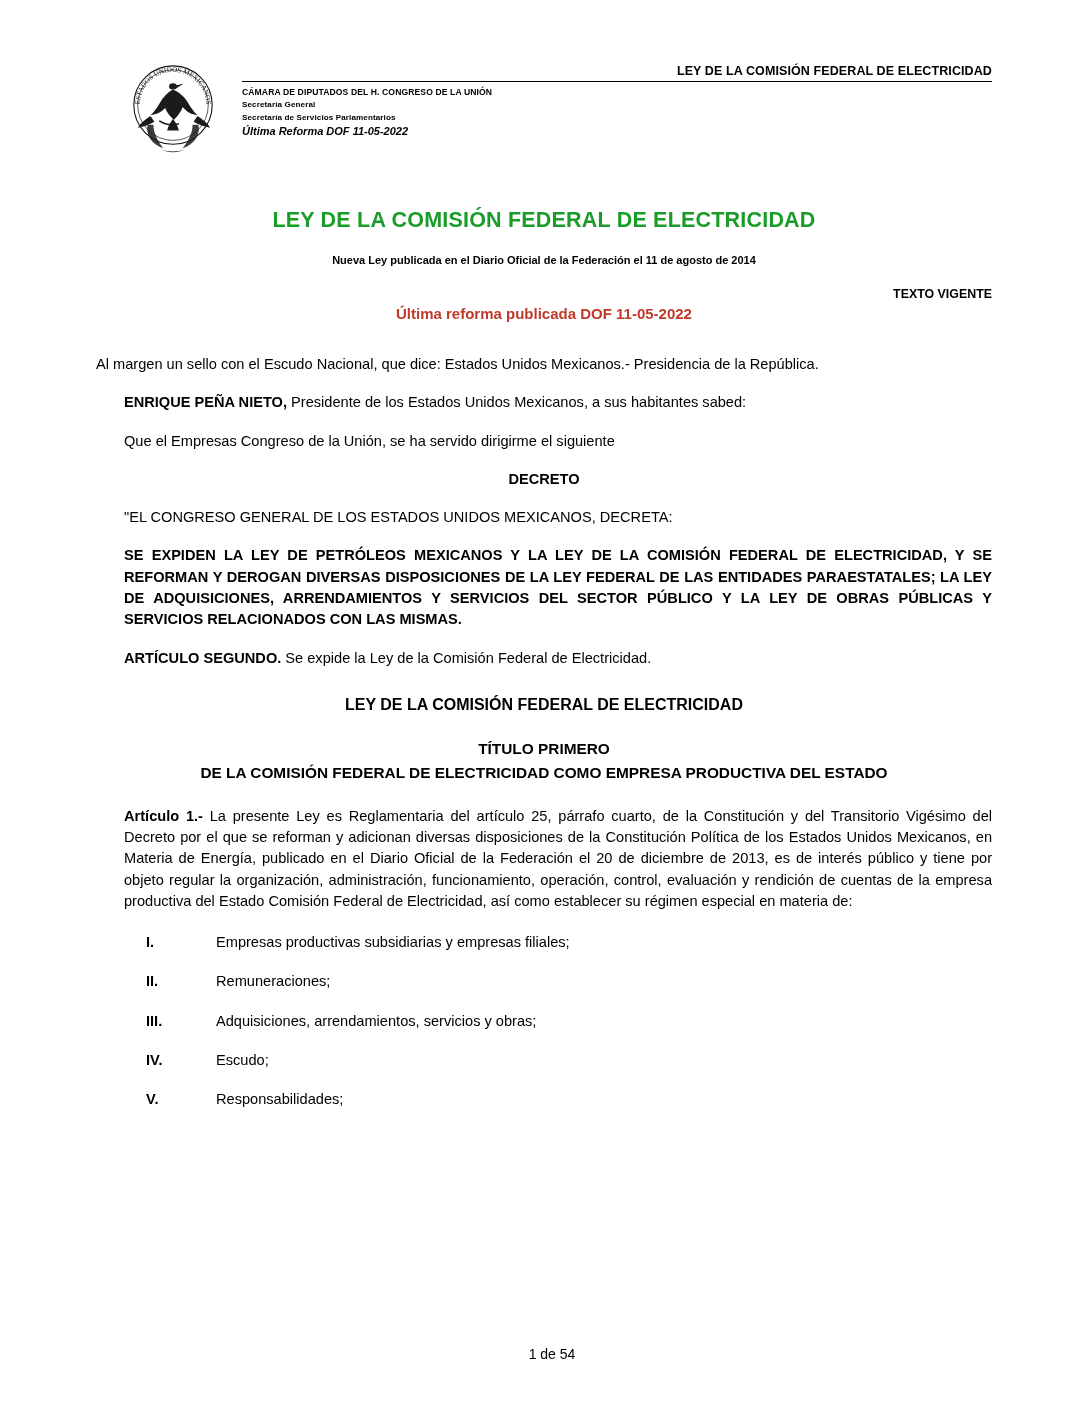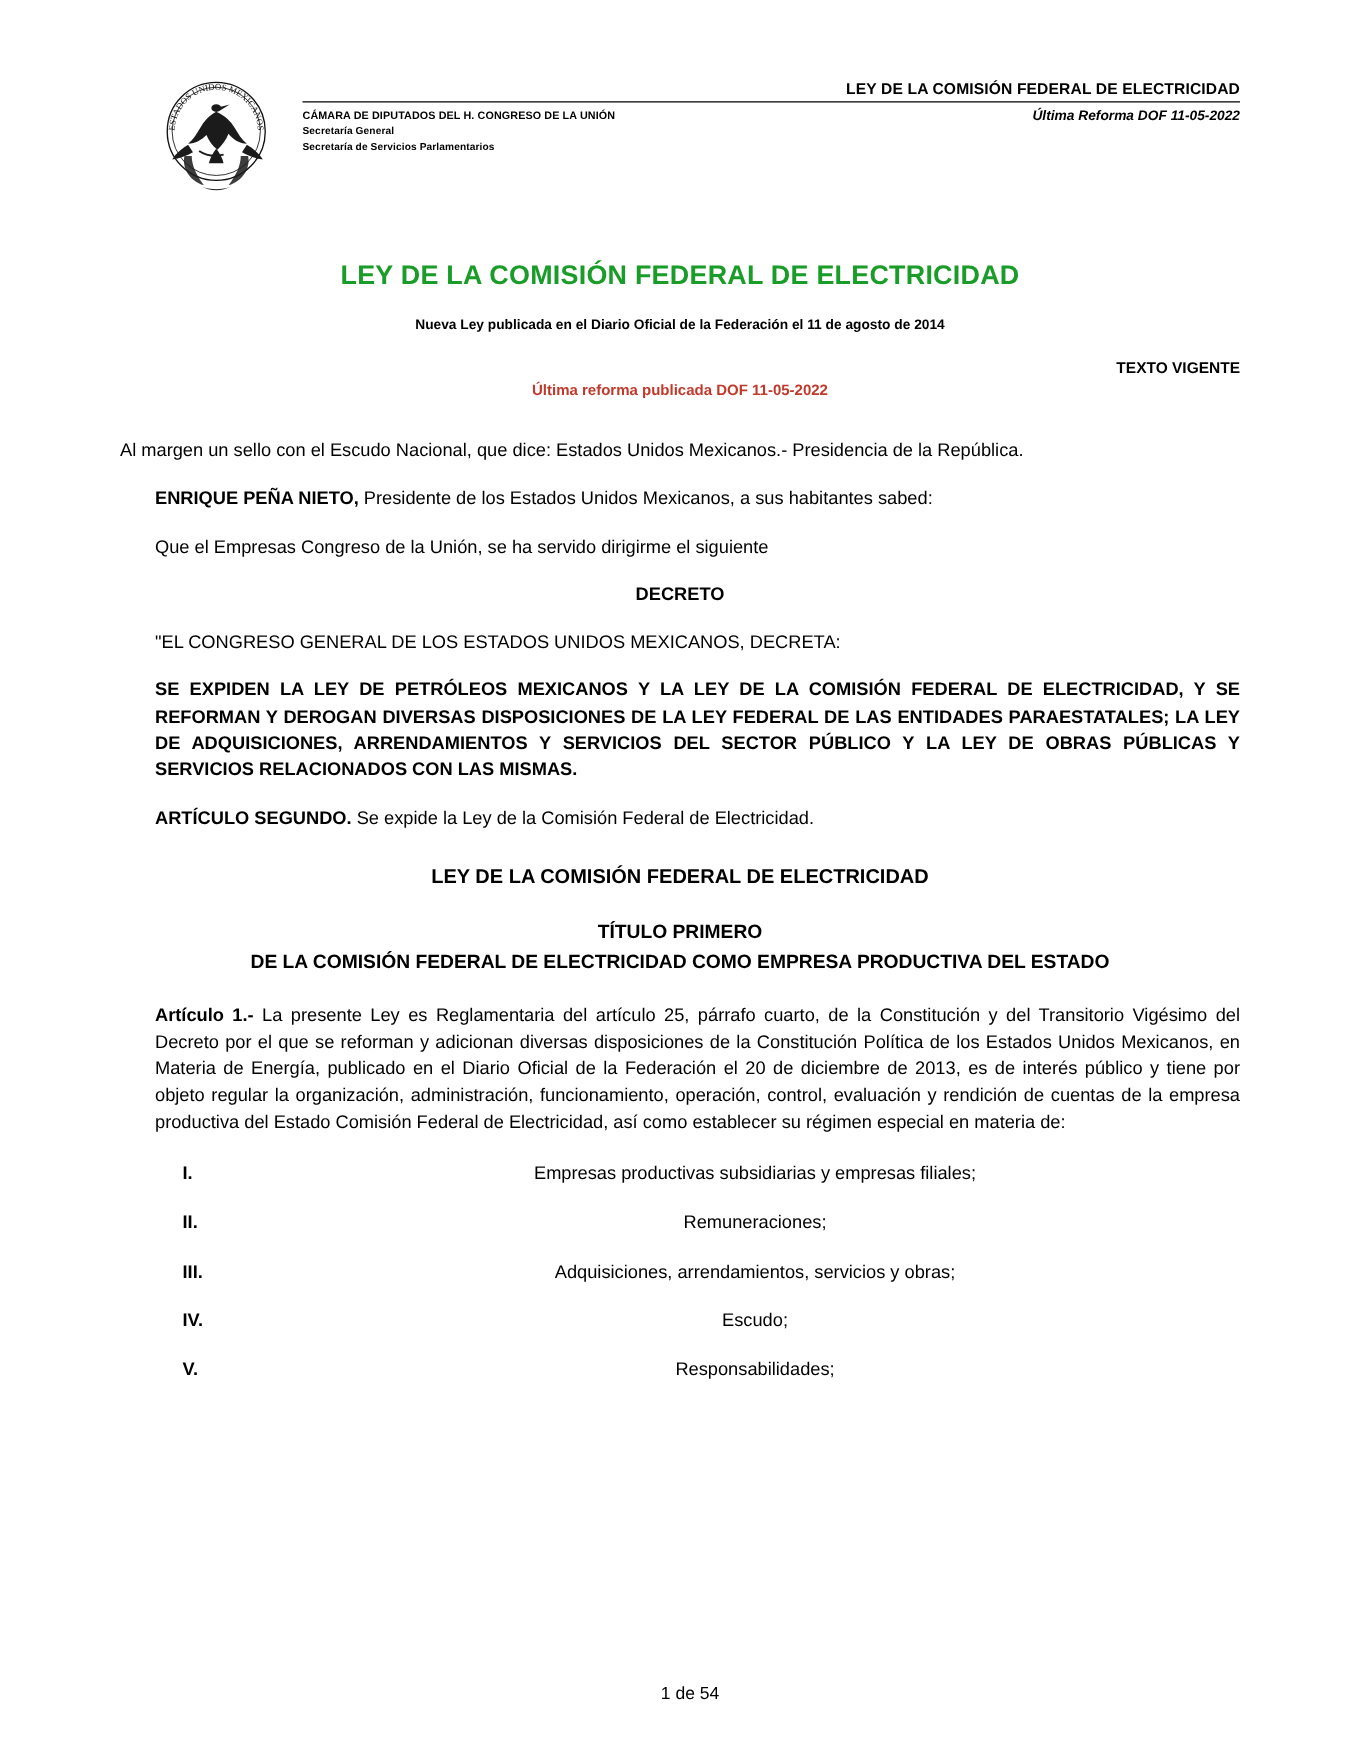--- a/index.html
+++ b/index.html
@@ -45,20 +45,21 @@
     font-weight: bold;
     letter-spacing: 0.1px;
     border-bottom: 1.6px solid #000;
     padding-bottom: 3px;
     margin-bottom: 4px;
   }
   .header-cols {
     display: flex;
     justify-content: space-between;
     align-items: flex-start;
+    flex-direction: column;
   }
   .header-left-txt {
     font-size: 8.3px;
     line-height: 1.55;
     font-weight: bold;
     letter-spacing: 0.1px;
   }
   .header-left-txt .l1 { font-variant: small-caps; font-size: 8.6px; }
   .header-left-txt .l2,
   .header-left-txt .l3 { font-size: 8.1px; }
@@ -87,21 +88,21 @@
     font-weight: bold;
   }
   .doc-vigente {
     margin-top: 21px;
     font-size: 12.4px;
     font-weight: bold;
     text-align: right;
   }
   .doc-reforma {
     margin-top: 4px;
-    font-size: 12px;
+    font-size: 15px;
     font-weight: bold;
     color: #c0392b;
   }
 
   
   .body {
     margin-top: 32px;
     font-size: 14.6px;
     line-height: 1.46;
   }
@@ -155,21 +156,21 @@
   .frac-item {
     display: flex;
     margin-bottom: 18px;
     padding-left: 50px;
   }
   .frac-num {
     width: 70px;
     font-weight: bold;
     flex: 0 0 70px;
   }
-  .frac-txt { flex: 1 1 auto; text-align: center; }
+  .frac-txt { flex: 1 1 auto; }
 
   .footer {
     position: absolute;
     left: 16px;
     right: 0;
     bottom: 46px;
     text-align: center;
     font-size: 14px;
   }
 

